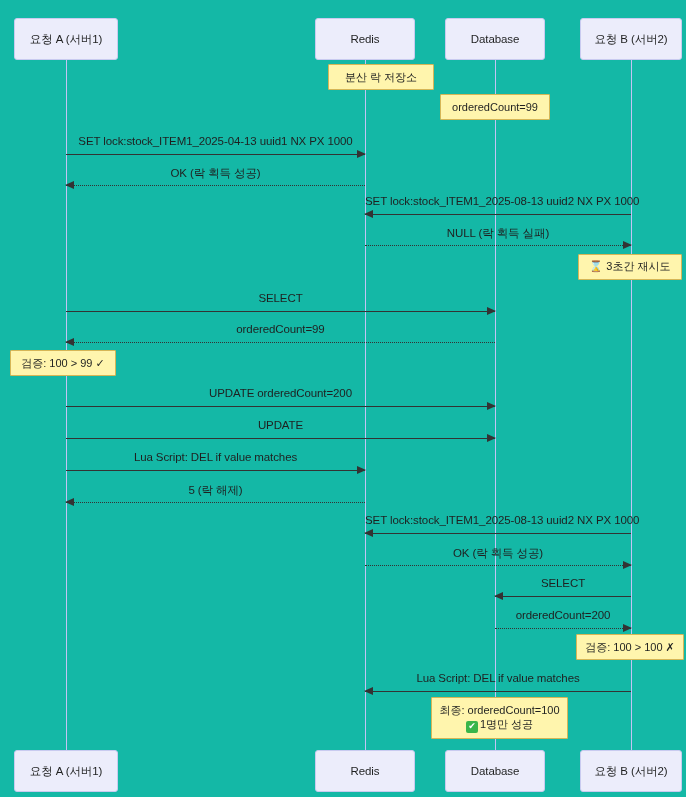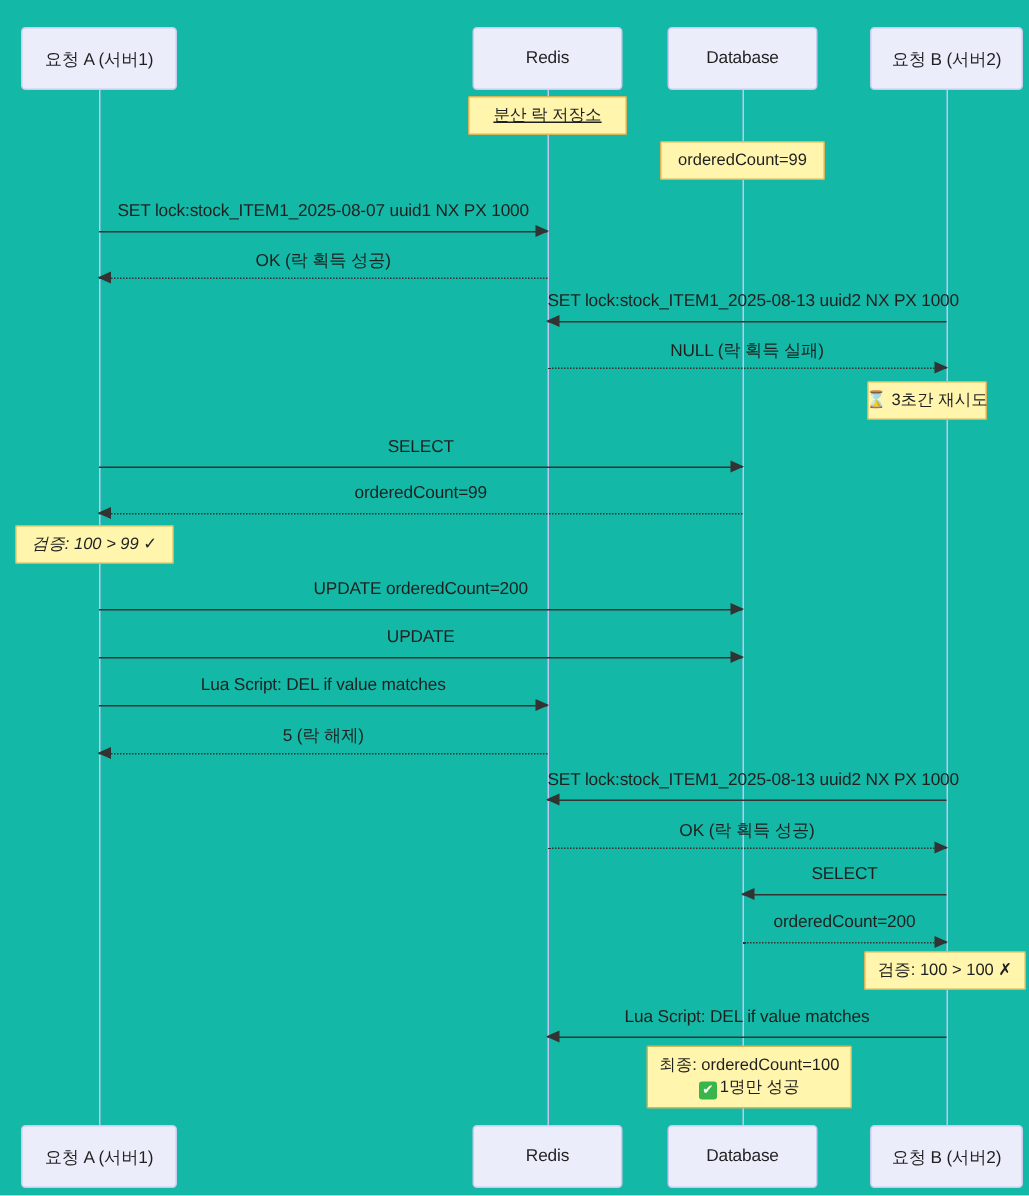--- a/index.html
+++ b/index.html
@@ -137,21 +137,21 @@
         <span>Database</span>
       </div>
       <div class="actor-box" style="left: 580px; top: 18px; width: 102px; height: 42px;">
         <span>요청 B (서버2)</span>
       </div>
     </div>
   <div id="messages">
       <div class="msg right" style="left: 66px; top: 154px; width: 299px;">
         <div class="line" style="width: 299px;"></div>
         <div class="head"></div>
-        <div class="label">SET lock:stock_ITEM1_2025-08-07 uuid1 NX PX 1000</div>
+        <div class="label">SET lock:stock_ITEM1_2025-04-13 uuid1 NX PX 1000</div>
       </div>
       <div class="msg dotted left" style="left: 66px; top: 185px; width: 299px;">
         <div class="line" style="width: 299px;"></div>
         <div class="head"></div>
         <div class="label">OK (락 획득 성공)</div>
       </div>
       <div class="msg left" style="left: 365px; top: 214px; width: 266px;">
         <div class="line" style="width: 266px;"></div>
         <div class="head"></div>
         <div class="label">SET lock:stock_ITEM1_2025-08-13 uuid2 NX PX 1000</div>
@@ -211,30 +211,30 @@
         <div class="head"></div>
         <div class="label">orderedCount=200</div>
       </div>
       <div class="msg left" style="left: 365px; top: 691px; width: 266px;">
         <div class="line" style="width: 266px;"></div>
         <div class="head"></div>
         <div class="label">Lua Script: DEL if value matches</div>
       </div>
     </div>
   <div id="notes">
-      <div class="note" style="left: 312px; top: 64px; width: 106px; height: 26px; text-decoration: underline;">
+      <div class="note" style="left: 328px; top: 64px; width: 106px; height: 26px;">
         <span class="nline">분산 락 저장소</span>
       </div>
       <div class="note" style="left: 440px; top: 94px; width: 110px; height: 26px;">
         <span class="nline">orderedCount=99</span>
       </div>
-      <div class="note" style="left: 578px; top: 254px; width: 80px; height: 26px;">
+      <div class="note" style="left: 578px; top: 254px; width: 104px; height: 26px;">
         <span class="nline"><span class="emoji">⌛</span> 3초간 재시도</span>
       </div>
-      <div class="note" style="left: 10px; top: 350px; width: 106px; height: 26px; font-style: italic;">
+      <div class="note" style="left: 10px; top: 350px; width: 106px; height: 26px;">
         <span class="nline">검증: 100 &gt; 99 ✓</span>
       </div>
       <div class="note" style="left: 576px; top: 634px; width: 108px; height: 26px;">
         <span class="nline">검증: 100 &gt; 100 ✗</span>
       </div>
       <div class="note" style="left: 431px; top: 697px; width: 137px; height: 42px;">
         <span class="nline">최종: orderedCount=100</span>
         <span class="nline"><span class="green-check">✔</span>1명만 성공</span>
       </div>
     </div>

